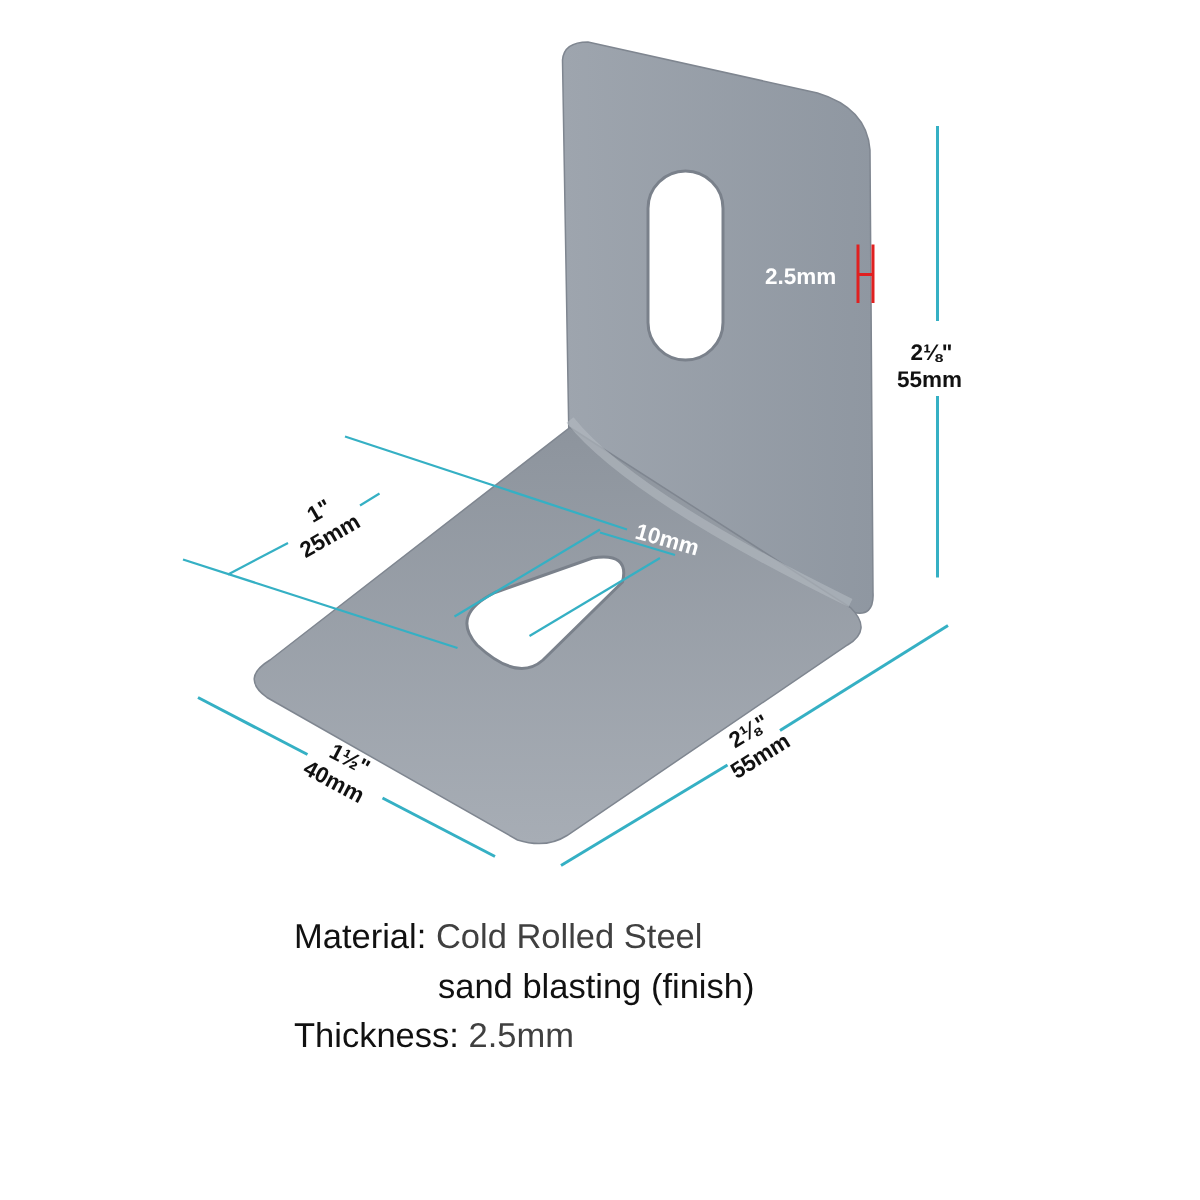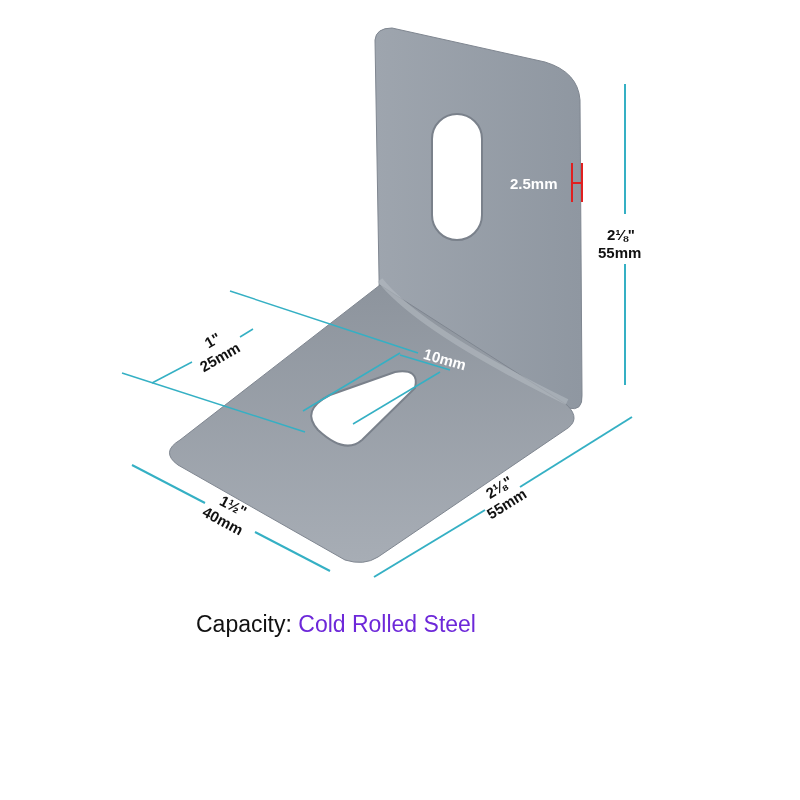--- a/index.html
+++ b/index.html
@@ -2,21 +2,21 @@
 <html><head>
 <meta charset="utf-8">
 <style>
   html, body { margin:0; padding:0; background:#ffffff; }
   body { width:800px; height:800px; position:relative; overflow:hidden; font-family:"Liberation Sans", sans-serif; }
   #figure { position:absolute; left:0; top:0; width:800px; height:600px; }
   .dim-label { font-family:"Liberation Sans", sans-serif; font-weight:bold; font-size:15px; fill:#111; }
   .dim-label-white { font-family:"Liberation Sans", sans-serif; font-weight:bold; font-size:15px; fill:#ffffff; }
   .specs { position:absolute; left:196px; top:608px; font-size:23px; line-height:33px; color:#111; }
   .spec-row { white-space:nowrap; }
-  .spec-val { color:#6d28d9; }
+  .spec-val { color:#404040; }
   .indent { padding-left:96px; }
 </style>
 </head>
 <body>
 
 <svg id="figure" viewBox="0 0 800 600" width="800" height="600">
   <defs>
     <linearGradient id="vert" x1="0" y1="0" x2="1" y2="0">
       <stop offset="0" stop-color="#9ea5ae"></stop>
       <stop offset="1" stop-color="#8f97a1"></stop>
@@ -75,16 +75,23 @@
   <line x1="400" y1="353" x2="303" y2="411" stroke="#35b0c4" stroke-width="1.5"></line>
   <line x1="440" y1="372" x2="353" y2="424" stroke="#35b0c4" stroke-width="1.5"></line>
   <line x1="400" y1="355" x2="450" y2="370" stroke="#35b0c4" stroke-width="1.5"></line>
   <g transform="translate(438,363) rotate(16)">
     <text class="dim-label-white" x="-16" y="0">10mm</text>
   </g>
 </svg>
 
 <div class="specs">
   <div class="spec-row">
-    <span>Capacity:</span>
+    <span>Material:</span>
     <span class="spec-val">Cold Rolled Steel</span>
+  </div>
+  <div class="spec-row indent">
+    <span>sand blasting (finish)</span>
+  </div>
+  <div class="spec-row">
+    <span>Thickness:</span>
+    <span class="spec-val">2.5mm</span>
   </div>
 </div>
 
 </body></html>

